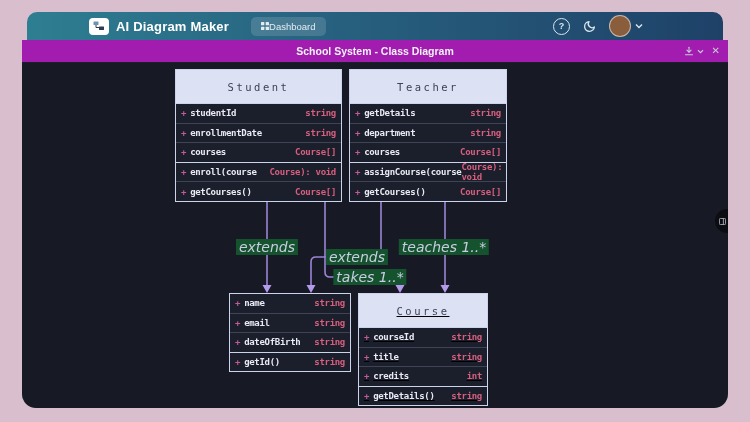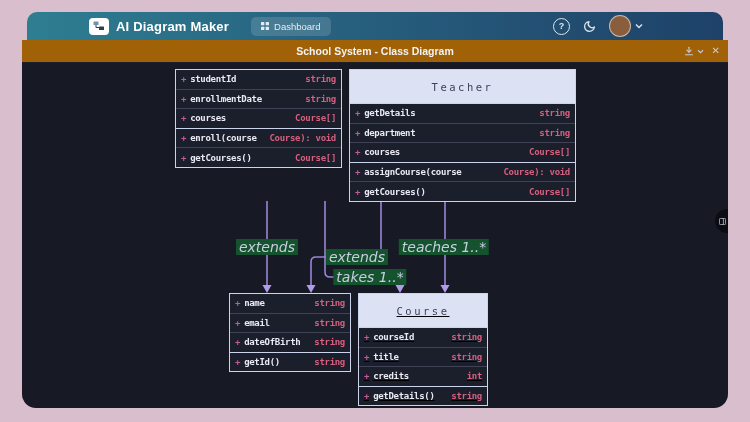--- a/index.html
+++ b/index.html
@@ -18,36 +18,36 @@
       radial-gradient(circle at 102% 108%, #ef8d4b 0%, rgba(239,141,75,0) 32%);
   }
   
   .app-header{position:absolute;left:27px;top:12px;width:696px;height:28px;
     border-radius:10px 10px 0 0;display:flex;align-items:center;
     background:linear-gradient(90deg,#2e7e91 0%,#27607f 45%,#1e4168 100%);
     padding:0 80px 0 62px;box-sizing:border-box;}
   .logo{width:20px;height:17px;background:#fff;border-radius:4px;display:flex;
     align-items:center;justify-content:center;margin-right:7px;flex:0 0 auto;}
   .app-title{color:#ffffff;font-weight:bold;font-size:13px;letter-spacing:.2px;white-space:nowrap;}
-  .pill{display:flex;align-items:center;gap:5px;margin-left:22px;
+  .pill{display:flex;align-items:center;margin-left:22px;
     background:rgba(255,255,255,.14);border:none;border-radius:5px;color:#e3edf2;
     font-size:9.5px;font-family:"Liberation Sans",sans-serif;padding:4px 10px;cursor:pointer;white-space:nowrap;}
   .hdr-right{margin-left:auto;display:flex;align-items:center;gap:13px;}
   .help-circ{width:15px;height:15px;border:1.2px solid #dde6ec;border-radius:50%;
     color:#dde6ec;font-size:9px;display:flex;align-items:center;justify-content:center;font-weight:bold;cursor:pointer;}
   .moon{color:#dde6ec;cursor:pointer;display:flex;}
   .avatar-wrap{display:flex;align-items:center;gap:4px;cursor:pointer;}
   .avatar{width:22px;height:22px;border-radius:50%;
     background:radial-gradient(circle at 50% 32%, #e9cfa6 0%, #caa177 34%, #7d5638 62%, #4e3category 0%, #4e3524 100%);
     background-color:#8a5e3c;border:1.5px solid rgba(255,255,255,.55);box-sizing:border-box;}
   .chev{color:#dde6ec;display:flex;}
   
   .modal{position:absolute;left:22px;top:40px;width:706px;height:368px;
     border-radius:0 0 14px 14px;overflow:hidden;background:#171a24;}
-  .modal-titlebar{position:relative;height:22px;background:#a16207;display:flex;
+  .modal-titlebar{position:relative;height:22px;background:#a21caf;display:flex;
     align-items:center;justify-content:center;border-bottom:1px solid #1c1f2b;}
   .modal-title{color:#f2f3f6;font-size:10.5px;font-weight:bold;}
   .tb-icons{position:absolute;right:8px;top:0;height:22px;display:flex;align-items:center;gap:8px;color:#c7ccd6;}
   .tb-btn{display:flex;align-items:center;gap:3px;cursor:pointer;color:#c7ccd6;background:none;border:none;padding:0;}
   .close-x{font-size:10px;color:#c7ccd6;line-height:1;}
   
   .canvas{position:absolute;left:0;top:22px;right:0;bottom:0;}
   .edges-svg{position:absolute;left:0;top:0;width:706px;height:346px;}
   .edge-label{position:absolute;transform:translate(-50%,-50%);
     font-family:"DejaVu Sans",sans-serif;font-style:italic;font-size:14px;
@@ -155,20 +155,21 @@
           <polygon points="373.5,223 382.5,223 378,231"></polygon>
           <polygon points="418.5,223 427.5,223 423,231"></polygon>
         </g>
       </svg>
       <span class="edge-label" style="left:245px;top:185px;">extends</span>
       <span class="edge-label" style="left:335px;top:195px;">extends</span>
       <span class="edge-label" style="left:312px;top:215px;margin-left:36px;">takes 1..*</span>
       <span class="edge-label" style="left:422px;top:185px;">teaches 1..*</span>
 
       <div class="uml-box" style="left:153px;top:7px;width:167px;">
+        <div class="uml-head">Student</div>
         <div class="uml-attrs">
             <div class="uml-row">
               <span class="plus">+</span>
               <span class="mname">studentId</span>
               <span class="mtype">string</span>
             </div>
             <div class="uml-row">
               <span class="plus">+</span>
               <span class="mname">enrollmentDate</span>
               <span class="mtype">string</span>
@@ -185,21 +186,21 @@
               <span class="mname">enroll(course</span>
               <span class="mtype">Course): void</span>
             </div>
             <div class="uml-row">
               <span class="plus">+</span>
               <span class="mname">getCourses()</span>
               <span class="mtype">Course[]</span>
             </div>
           </div>
       </div>
-      <div class="uml-box" style="left:327px;top:7px;width:227px;">
+      <div class="uml-box" style="left:327px;top:7px;width:158px;">
         <div class="uml-head">Teacher</div>
         <div class="uml-attrs">
             <div class="uml-row">
               <span class="plus">+</span>
               <span class="mname">getDetails</span>
               <span class="mtype">string</span>
             </div>
             <div class="uml-row">
               <span class="plus">+</span>
               <span class="mname">department</span>

